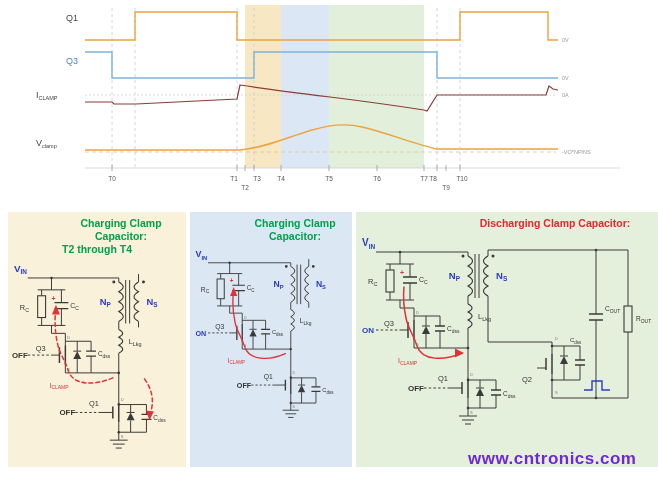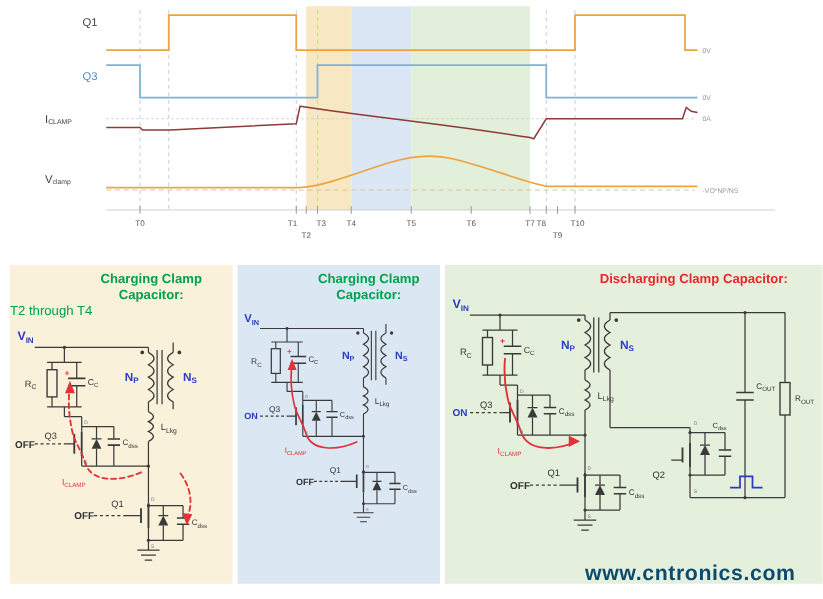--- a/index.html
+++ b/index.html
@@ -23,21 +23,21 @@
   .siglab{fill:#444444;font-size:9px}
   .sigblue{fill:#4E86C8}
 
   
   .panels{position:absolute;top:212px;left:8px;display:flex;gap:4px;}
   .panel{box-sizing:border-box;}
   .panel1{width:178px;height:255px;background:#FAF1DA;}
   .panel2{width:162px;height:255px;background:#DCE7F4;}
   .panel3{width:350px;height:255px;background:#E4F0DC;}
   .panel-title{text-align:center;font-size:10.5px;font-weight:bold;padding-top:5px;line-height:13px;padding-left:48px;}
-  .panel-subtitle{font-size:10.5px;font-weight:normal;line-height:13px;}
+  .panel-subtitle{text-align:center;font-size:10.5px;font-weight:bold;line-height:13px;}
   .tgreen{color:#00A14B}
   .tred{color:#E8262D}
 
   
   .w{stroke:#3a3a3a;stroke-width:1;fill:none}
   .comp{stroke:#3a3a3a;stroke-width:1.1;fill:none}
   .thick{stroke:#3a3a3a;stroke-width:1.5;fill:none}
   .cap{stroke:#3a3a3a;stroke-width:1.3;fill:none}
   .dsh{stroke:#3a3a3a;stroke-width:1;fill:none;stroke-dasharray:2.5 2.2}
   .dot{fill:#3a3a3a}
@@ -45,21 +45,21 @@
   .lblB{fill:#2A3CC0;font-weight:bold}
   .lblD{fill:#333333}
   .rtxt{fill:#E03238}
   .state{font-weight:bold;font-size:8px}
   .rpath{stroke:#E03238;stroke-width:1.5;fill:none;stroke-linecap:round}
   .rdash{stroke-dasharray:4 3}
   .rfill{fill:#E03238}
   .pulse{stroke:#2A3CC0;stroke-width:1.4;fill:none}
   .pin{fill:#777777;font-size:4px}
 
-  .watermark{position:absolute;left:468px;top:449px;font-size:17px;color:#0c4a6e;
+  .watermark{position:absolute;left:468px;top:449px;font-size:17px;color:#6d28d9;
              font-weight:bold;letter-spacing:.5px;}
 </style>
 </head>
 <body>
 
 <div class="chart">
 <svg width="658" height="210" viewBox="0 0 658 210">
 
   <g>
     <rect x="245" y="5" width="36" height="163" fill="#F7E7C3"></rect>

